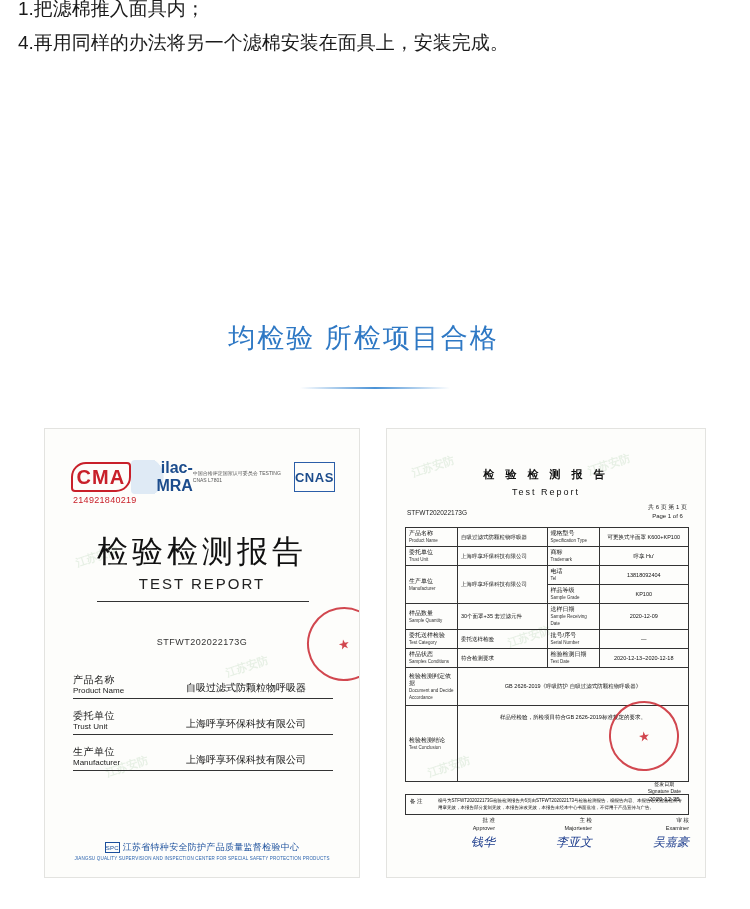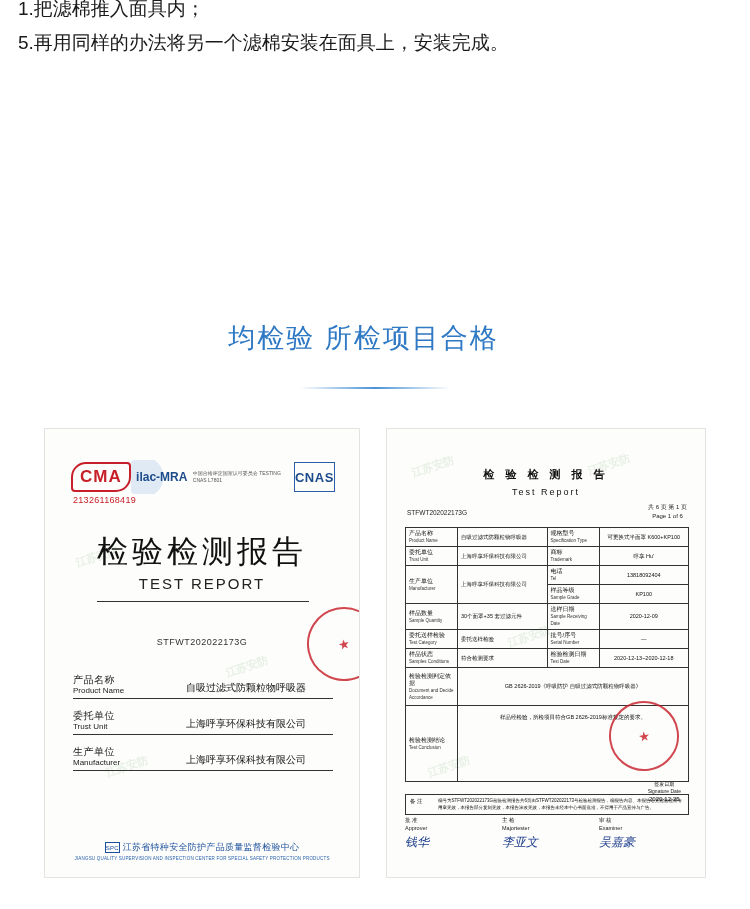--- a/index.html
+++ b/index.html
@@ -82,28 +82,28 @@
   .logos {
     position: absolute; left: 26px; top: 26px;
     width: 264px; height: 44px;
     display: flex; align-items: center; justify-content: space-between;
   }
   .logo-cma {
     width: 74px; height: 30px;
     border: 2px solid #c8202a;
     border-radius: 15px 4px 15px 4px;
     color: #c8202a;
-    font-size: 17px; font-weight: bold;
+    font-size: 20px; font-weight: bold;
     letter-spacing: 1px;
     display: flex; align-items: center; justify-content: center;
   }
   .logo-ilac {
     width: 78px; height: 34px;
     display: flex; align-items: center; justify-content: center;
-    color: #1c4c8c; font-size: 12px; font-weight: bold;
+    color: #1c4c8c; font-size: 16px; font-weight: bold;
     border-radius: 4px;
     background: radial-gradient(circle at 20% 50%, #dfeaf5 0 38%, transparent 39%);
     text-align: right;
   }
   .logo-cnas {
     display: flex; align-items: center; gap: 8px;
   }
   .logo-cnas .mark {
     width: 52px; height: 30px;
     border: 1px solid #2b5ea8;
@@ -223,21 +223,21 @@
   td.val { font-size: 5.5px; }
   td.val.center { text-align: center; }
   .seal-right {
     position: absolute; right: 26px; top: 272px;
     width: 70px; height: 70px; transform: rotate(-8deg);
   }
   .sign-row {
     position: absolute; left: 18px; bottom: 26px; width: 284px;
     display: flex; justify-content: space-between;
   }
-  .sign-cell { text-align: left; width: 90px; }
+  .sign-cell { text-align: right; width: 90px; }
   .sign-cell .lab { font-size: 5.5px; color: #222; line-height: 8px; }
   .sign-cell .nm {
     font-size: 12px; color: #1b3b8c;
     font-family: "Liberation Serif", serif;
     font-style: italic; margin-top: 2px;
   }
   .remarks {
     position: absolute; left: 18px; bottom: 62px; width: 284px;
     border: 1px solid #333; padding: 3px 4px;
     font-size: 4.5px; color: #111; line-height: 6.5px;
@@ -245,41 +245,41 @@
   .remarks .rlbl { float: left; width: 26px; font-size: 5.5px; }
   .remarks .rtxt { margin-left: 28px; }
 </style>
 </head>
 <body>
 
 <div id="page">
 
   <div class="instructions">
     <div class="line clipped">1.把滤棉推入面具内；</div>
-    <div class="line">5.再用同样的办法将另一个滤棉安装在面具上，安装完成。</div>
+    <div class="line">4.再用同样的办法将另一个滤棉安装在面具上，安装完成。</div>
   </div>
 
   <div class="subheadline">均检验 所检项目合格</div>
   <div class="rule"></div>
 
   <div class="cert cert-left">
 
     <div class="wm" style="left:30px; top:120px;">江苏安防</div>
     <div class="wm" style="left:180px; top:230px;">江苏安防</div>
     <div class="wm" style="left:60px; top:330px;">江苏安防</div>
 
     <div class="logos">
       <div class="logo-cma">CMA</div>
       <div class="logo-ilac">ilac-MRA</div>
       <div class="logo-cnas">
         <div class="cn-txt">中国合格评定国家认可委员会 TESTING CNAS L7801</div>
         <div class="mark">CNAS</div>
       </div>
     </div>
-    <div class="cma-code">213261168419</div>
+    <div class="cma-code">214921840219</div>
 
     <div class="cert-title-cn">检验检测报告</div>
     <div class="cert-title-en">TEST REPORT</div>
     <div class="cert-underline"></div>
     <div class="cert-no">STFWT202022173G</div>
 
     <div class="fields">
       <div class="field-row">
         <div class="field-label">
           <span class="cn">产品名称</span>

